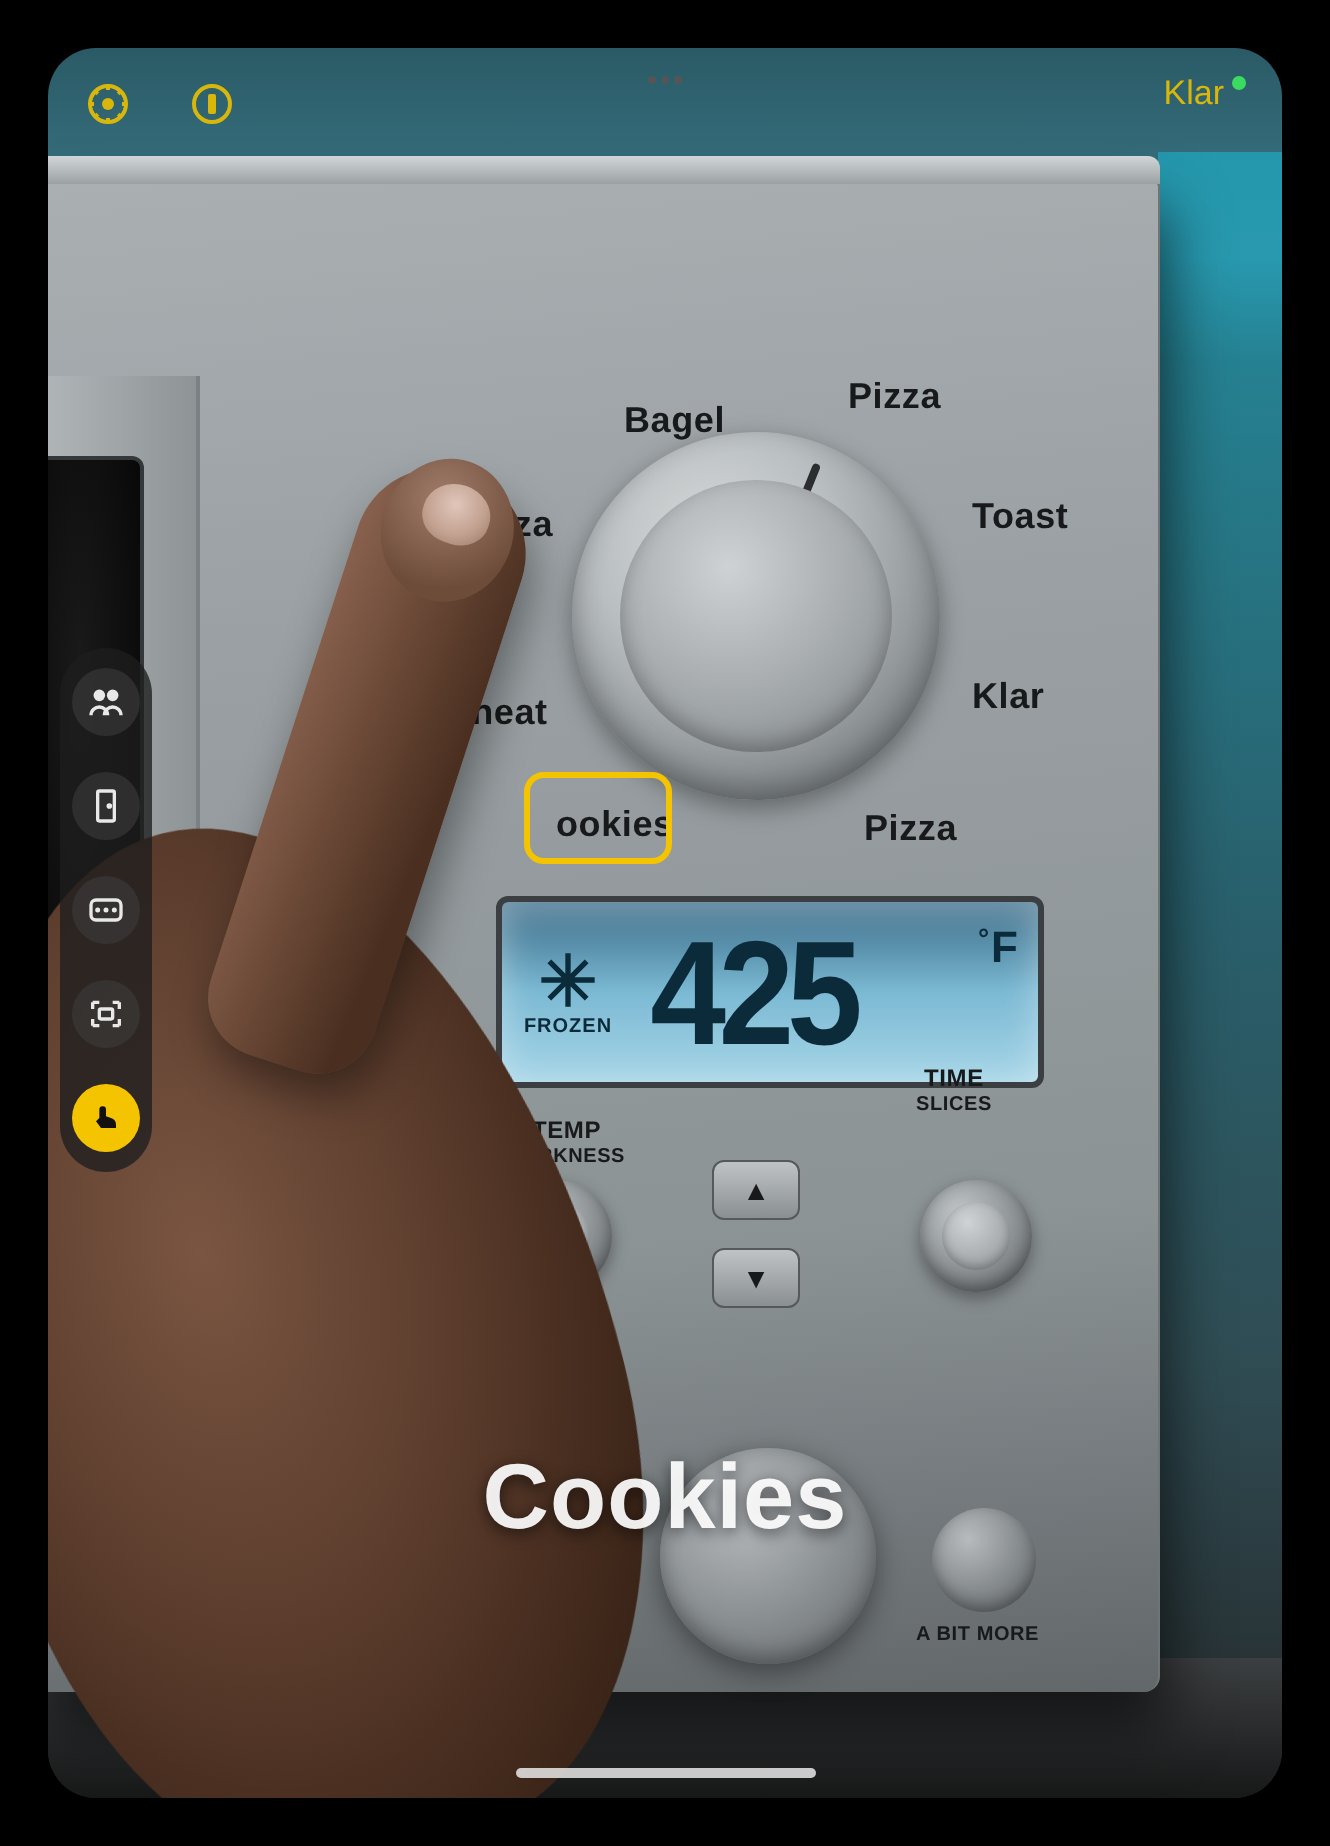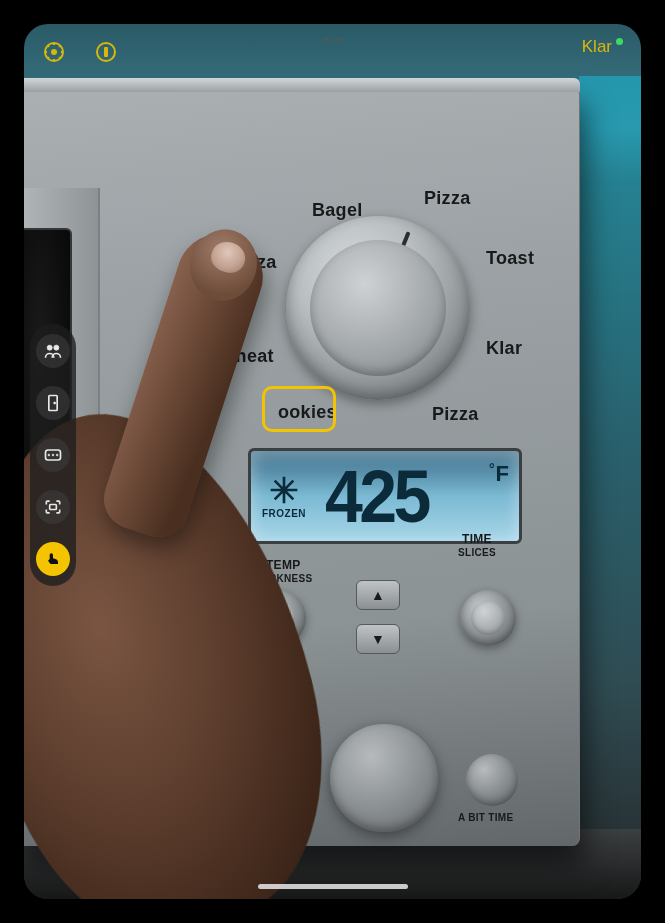--- a/index.html
+++ b/index.html
@@ -256,33 +256,34 @@
             <span class="ctrl-sublabel">SLICES</span>
           </div>
 
           <div class="small-knob" style="left:230px; top:502px;"></div>
           <div class="small-knob" style="left:440px; top:502px;"></div>
           <div class="arrow-btn" style="left:336px; top:492px;">▲</div>
           <div class="arrow-btn" style="left:336px; top:536px;">▼</div>
 
           <div class="start-knob" style="left:310px; top:636px;"></div>
           <div class="right-pill" style="left:446px; top:666px;"></div>
-          <div class="ctrl-label" style="left:438px; top:724px; font-size:10px;">A BIT TIME</div>
+          <div class="ctrl-label" style="left:438px; top:724px; font-size:10px;">A BIT MORE</div>
 
           <div class="door-handle"></div>
         </div>
         <div class="oven-top-lip"></div>
 
         <div class="detect-box" style="left:238px; top:310px; width:74px; height:46px;"></div>
 
         <div class="hand"></div>
         <div class="finger">
           <div class="nail"></div>
         </div>
 
+        <div class="result">Cookies</div>
       </div>
 
       <div class="mode-bar">
         <div class="mode-btn">
           <svg viewBox="0 0 24 24">
               <circle cx="8" cy="8" r="3"></circle>
               <circle cx="16" cy="8" r="3"></circle>
               <path d="M3 20c0-3 2.5-5 5-5s5 2 5 5M11 20c0-3 2.5-5 5-5s5 2 5 5" fill="none" stroke-width="2"></path>
             </svg>
         </div>

